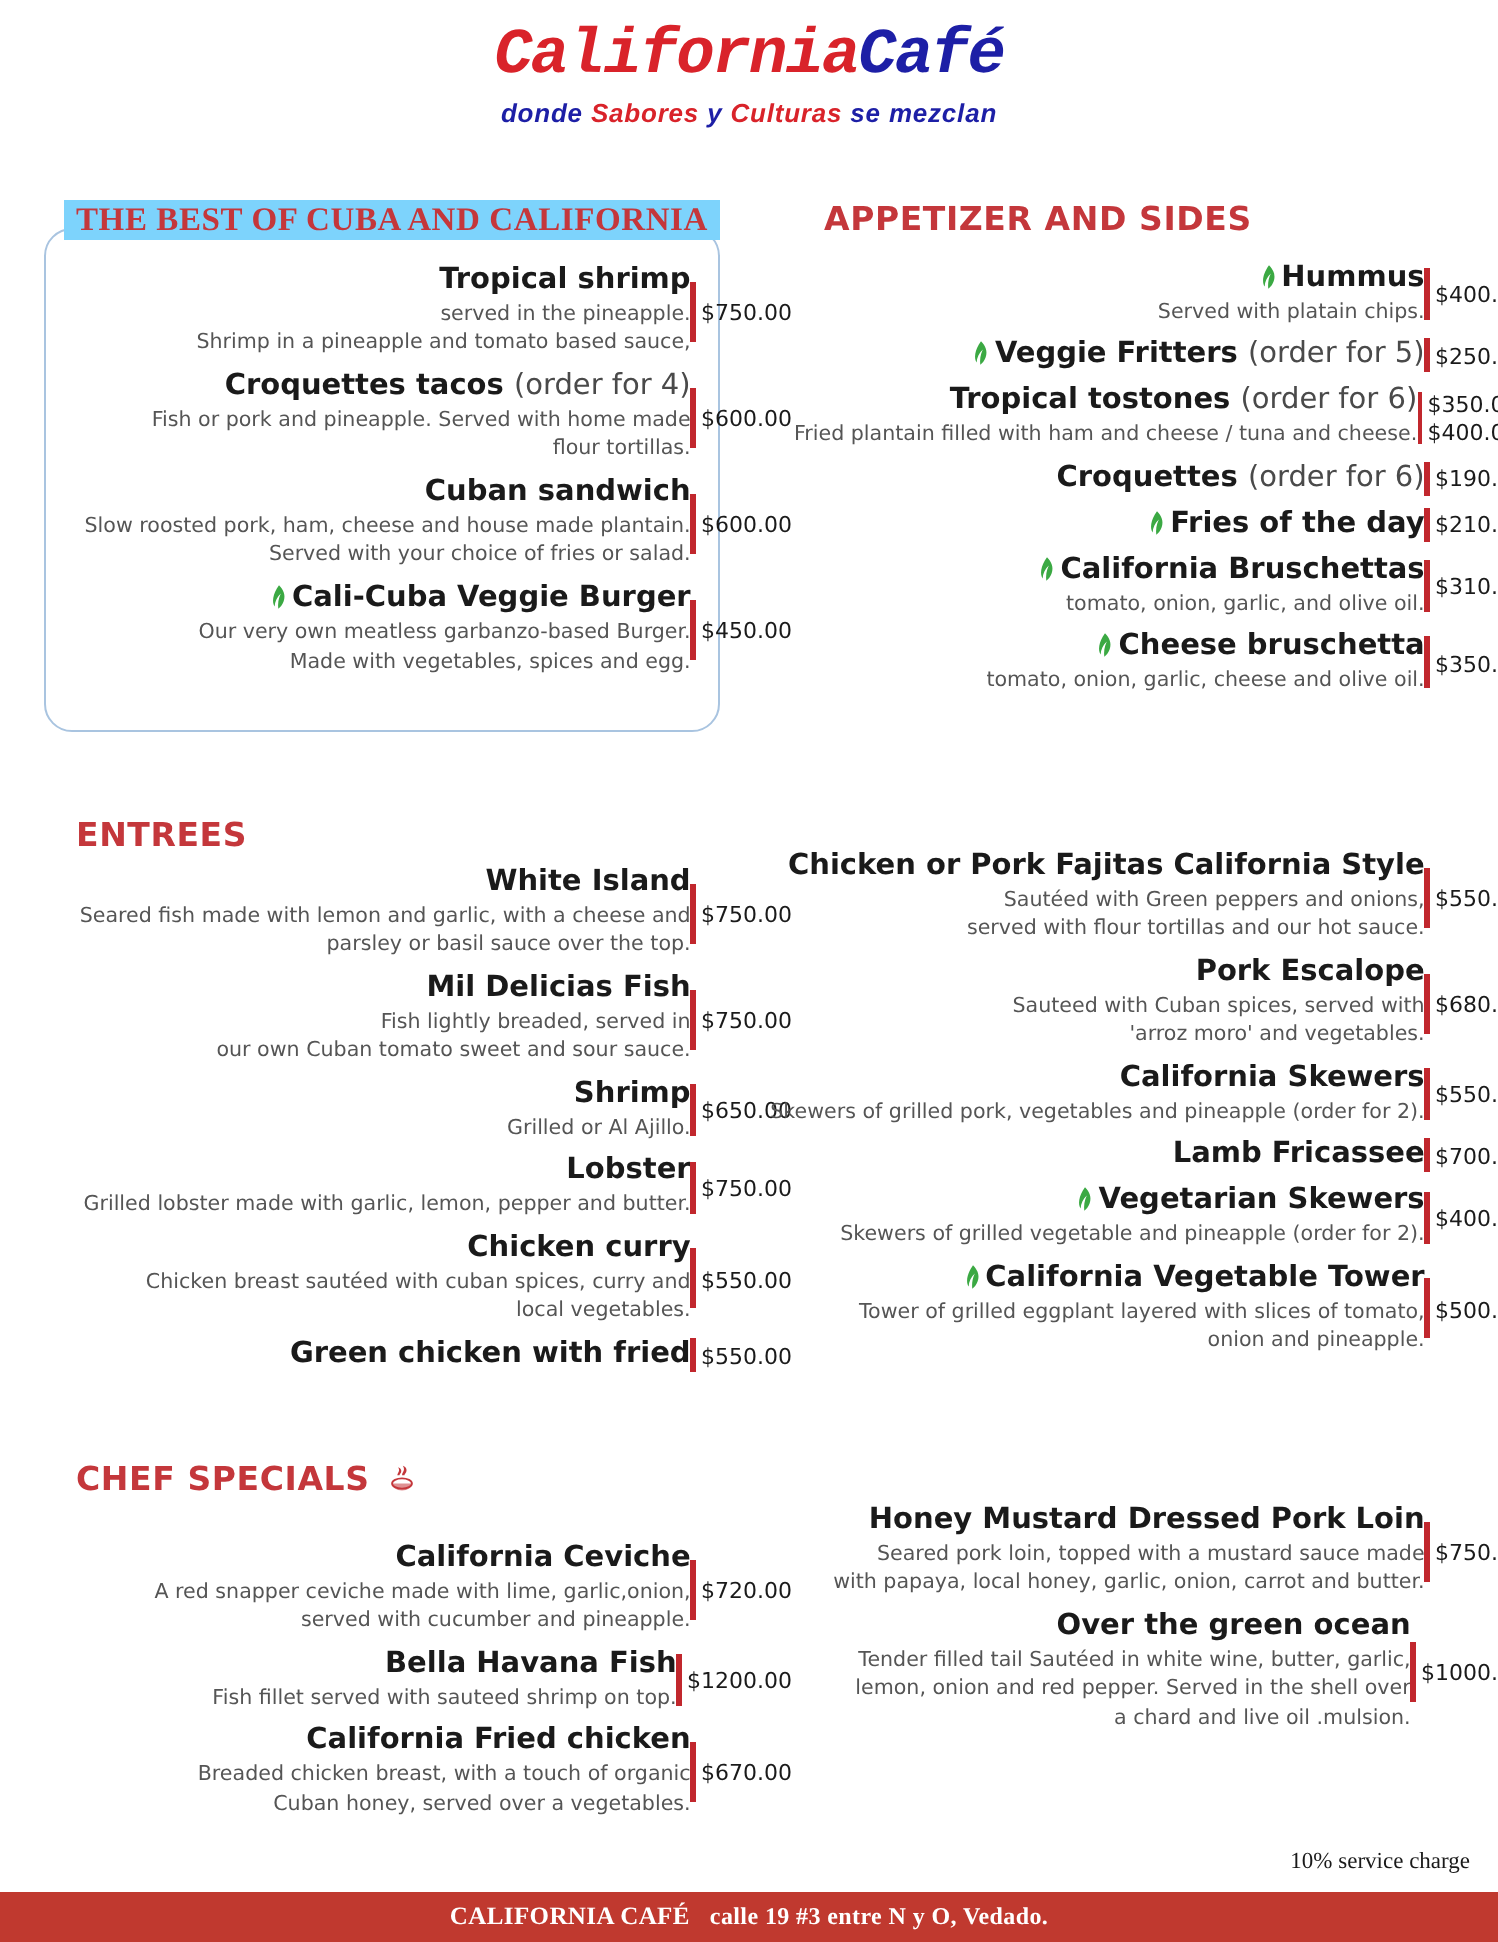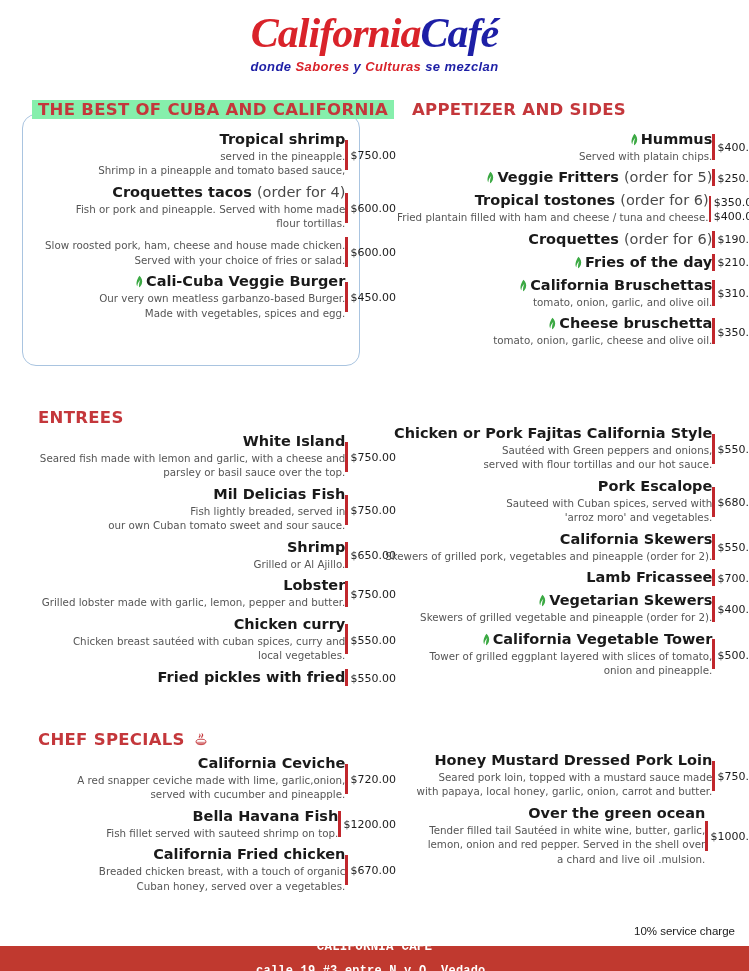--- a/index.html
+++ b/index.html
@@ -11,22 +11,22 @@
     position:relative;
     overflow:hidden;
   }
   
   .logo-wrap{
     width:749px;height:90px;
     display:flex;flex-direction:column;align-items:center;justify-content:flex-start;
     padding-top:12px;box-sizing:border-box;
   }
   .logo-main{
-    font-family:Liberation Serif, serif;
-    font-size:42px;font-weight:bold;font-style:italic;
+    font-family:Liberation Mono, monospace;
+    font-size:32px;font-weight:bold;font-style:italic;
     letter-spacing:-1px;line-height:1;
     white-space:nowrap;
   }
   .logo-cal{color:#d9232a;}
   .logo-cafe{color:#1d1fa6;}
   .logo-sub{
     font-family:Liberation Sans, sans-serif;
     font-size:13px;font-style:italic;font-weight:600;
     margin-top:5px;letter-spacing:.4px;white-space:nowrap;
   }
@@ -98,32 +98,31 @@
   .inner-pad-r{padding:0 10px 0 14px;}
 
   .list{margin-top:12px;}
 
   
   .hot-icon{display:inline-block;width:14px;height:16px;}
 
   
   .service{
     position:absolute;right:14px;top:925px;
-    font-family:Liberation Sans, sans-serif;
+    font-family:Liberation Serif, serif;
     font-size:11.5px;color:#1a1a1a;
   }
   
   .footer{
     position:absolute;left:0;bottom:0;width:749px;height:25px;
     background:#c0392f;color:#fff;
     display:flex;align-items:center;justify-content:center;
-    font-family:Liberation Mono, monospace;
+    font-family:Liberation Serif, serif;
     font-size:12.5px;font-weight:bold;letter-spacing:.2px;
     gap:10px;
-    flex-direction:column;
   }
   .footer .addr{font-size:12px;font-weight:bold;}
   .footer-line{
     position:absolute;left:0;bottom:25px;width:749px;height:2px;background:#fff;
   }
 </style>
 </head>
 <body>
 
 <div class="logo-wrap">
@@ -131,21 +130,21 @@
     <span class="logo-cal">California</span><span class="logo-cafe">Café</span>
   </div>
   <div class="logo-sub">
     <span class="s-d">donde </span><span class="s-b">Sabores</span><span class="s-d"> y </span><span class="s-b">Culturas</span><span class="s-d"> se mezclan</span>
   </div>
 </div>
 
 <div class="framed"></div>
 
 <div class="section inner-pad" id="sec-best">
-  <div class="sec-title" style="background:#86efac;display:inline-flex;padding:0 6px;margin-left:10px;position:relative;z-index:2;">THE BEST OF CUBA AND CALIFORNIA</div>
+  <div class="sec-title" style="background:#7dd3fc;display:inline-flex;padding:0 6px;margin-left:10px;position:relative;z-index:2;font-family:Liberation Serif, serif;">THE BEST OF CUBA AND CALIFORNIA</div>
   <div class="list">
       <div class="item">
         <div class="item-body">
           <div class="item-name"><span>Tropical shrimp</span></div>
           <div class="item-desc">
             <div>served in the pineapple.</div>
             <div>Shrimp in a pineapple and tomato based sauce,</div>
           </div>
         </div>
         <div class="price-wrap">
@@ -161,22 +160,23 @@
             <div>flour tortillas.</div>
           </div>
         </div>
         <div class="price-wrap">
           <div class="rule" style="height: 30px;"></div>
           <div class="price">$600.00</div>
         </div>
       </div>
       <div class="item">
         <div class="item-body">
-          <div class="item-desc">
-            <div>Slow roosted pork, ham, cheese and house made chicken.</div>
+          <div class="item-name"><span>Cuban sandwich</span></div>
+          <div class="item-desc">
+            <div>Slow roosted pork, ham, cheese and house made plantain.</div>
             <div>Served with your choice of fries or salad.</div>
           </div>
         </div>
         <div class="price-wrap">
           <div class="rule" style="height: 30px;"></div>
           <div class="price">$600.00</div>
         </div>
       </div>
       <div class="item">
         <div class="item-body">
@@ -349,21 +349,21 @@
             <div>local vegetables.</div>
           </div>
         </div>
         <div class="price-wrap">
           <div class="rule" style="height: 30px;"></div>
           <div class="price">$550.00</div>
         </div>
       </div>
       <div class="item">
         <div class="item-body">
-          <div class="item-name"><span>Fried pickles with fried</span></div>
+          <div class="item-name"><span>Green chicken with fried</span></div>
         </div>
         <div class="price-wrap">
           <div class="rule" style="height: 17px;"></div>
           <div class="price">$550.00</div>
         </div>
       </div>
     </div>
 </div>
 
 <div class="section inner-pad-r" id="sec-entrees-r">
@@ -452,21 +452,21 @@
     <span>CHEF SPECIALS</span>
     <span class="hot-icon">
       <svg viewBox="0 0 24 26" width="14" height="16" aria-hidden="true">
         <path d="M8 9c0-2 1.5-2.6 1.5-4.4C9.5 3 8.6 2 8.6 2s2.8.7 2.8 3.2c0 2-1.6 2.4-1.6 3.8z" fill="#c4373b"></path>
         <path d="M12 9c0-2.4 1.7-3.1 1.7-5.2 0-1.8-1-3-1-3s3.2.9 3.2 3.8c0 2.3-1.8 2.9-1.8 4.4z" fill="#c4373b"></path>
         <ellipse cx="12" cy="16" rx="8.5" ry="4.4" fill="none" stroke="#c4373b" stroke-width="1.6"></ellipse>
         <path d="M3.5 16c0 3.3 3.8 6 8.5 6s8.5-2.7 8.5-6z" fill="#c4373b" opacity="0.55"></path>
       </svg>
     </span>
   </div>
-  <div class="list" style="margin-top:6px;">
+  <div class="list" style="margin-top:22px;">
       <div class="item">
         <div class="item-body">
           <div class="item-name"><span>California Ceviche</span></div>
           <div class="item-desc">
             <div>A red snapper ceviche made with lime, garlic,onion,</div>
             <div>served with cucumber and pineapple.</div>
           </div>
         </div>
         <div class="price-wrap">
           <div class="rule" style="height: 30px;"></div>

